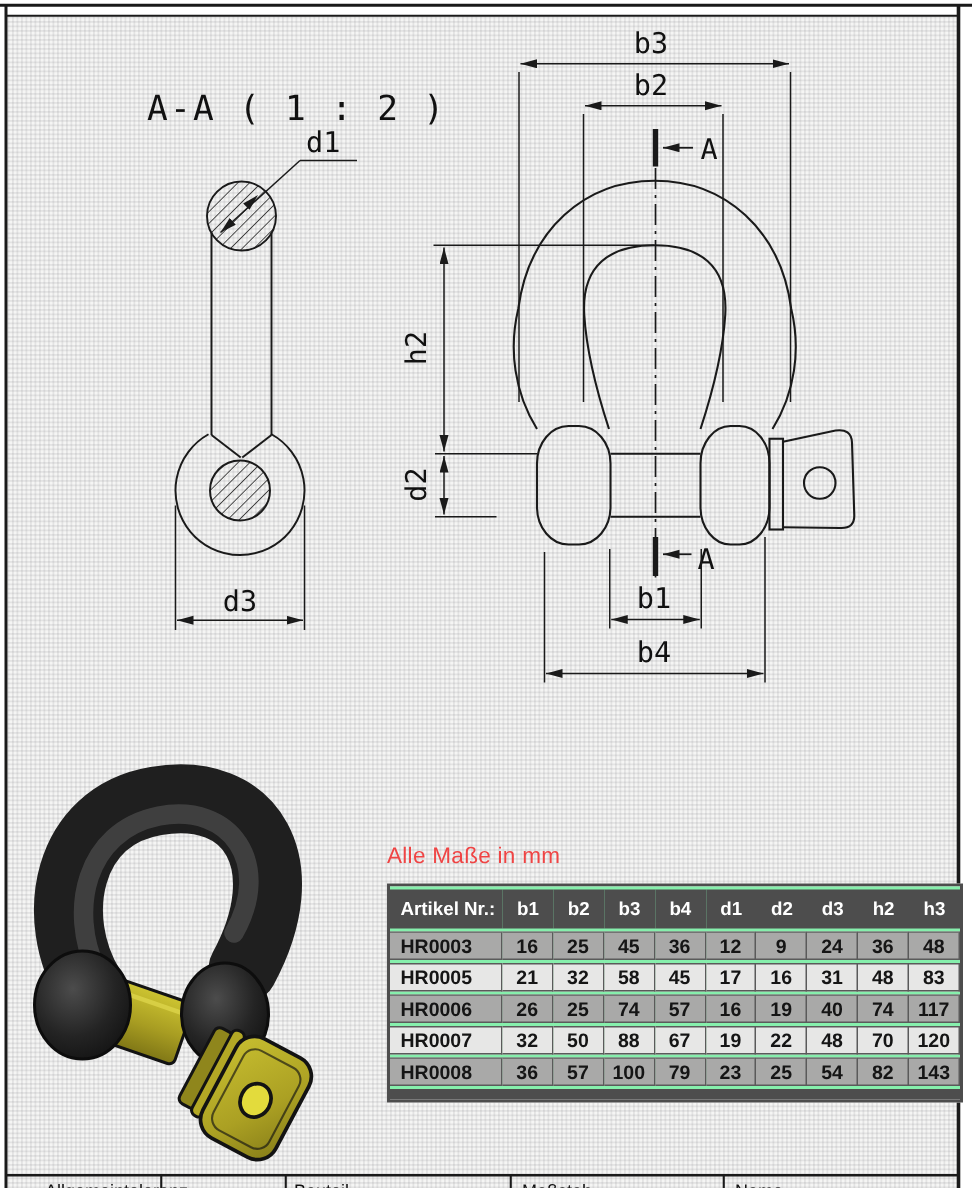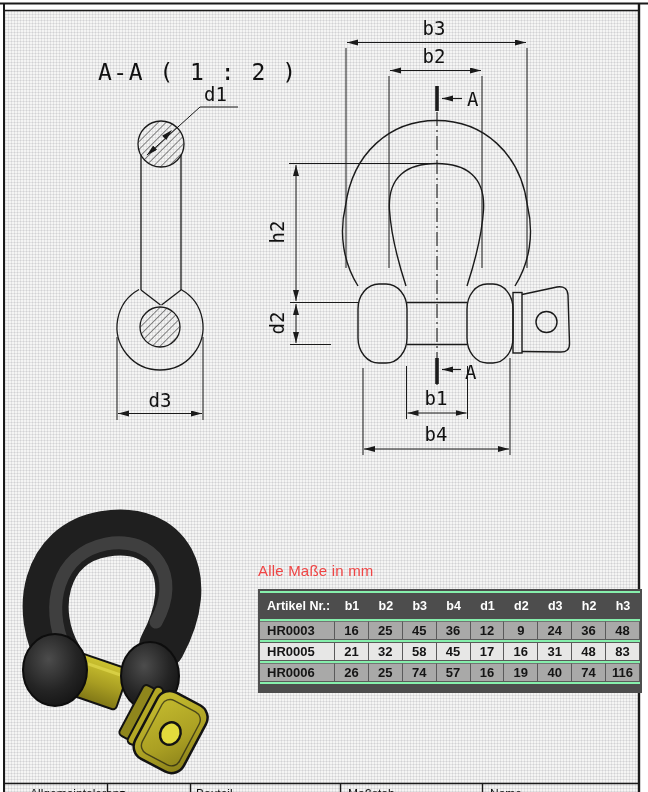--- a/index.html
+++ b/index.html
@@ -266,21 +266,45 @@
         <tr class="dark">
           <td class="first">HR0006</td>
           <td>26</td>
           <td>25</td>
           <td>74</td>
           <td>57</td>
           <td>16</td>
           <td>19</td>
           <td>40</td>
           <td>74</td>
-          <td>116</td>
+          <td>117</td>
+        </tr>
+        <tr class="light">
+          <td class="first">HR0007</td>
+          <td>32</td>
+          <td>50</td>
+          <td>88</td>
+          <td>67</td>
+          <td>19</td>
+          <td>22</td>
+          <td>48</td>
+          <td>70</td>
+          <td>120</td>
+        </tr>
+        <tr class="dark">
+          <td class="first">HR0008</td>
+          <td>36</td>
+          <td>57</td>
+          <td>100</td>
+          <td>79</td>
+          <td>23</td>
+          <td>25</td>
+          <td>54</td>
+          <td>82</td>
+          <td>143</td>
         </tr>
       </tbody>
   </table>
   <div class="table-footer"></div>
 </div>
 
 <div class="tb-label" style="left:30px;">Allgemeintoleranz</div>
 <div class="tb-label" style="left:114px;"></div>
 <div class="tb-label" style="left:196px;">Bauteil</div>
 <div class="tb-label" style="left:348px;">Maßstab</div>

